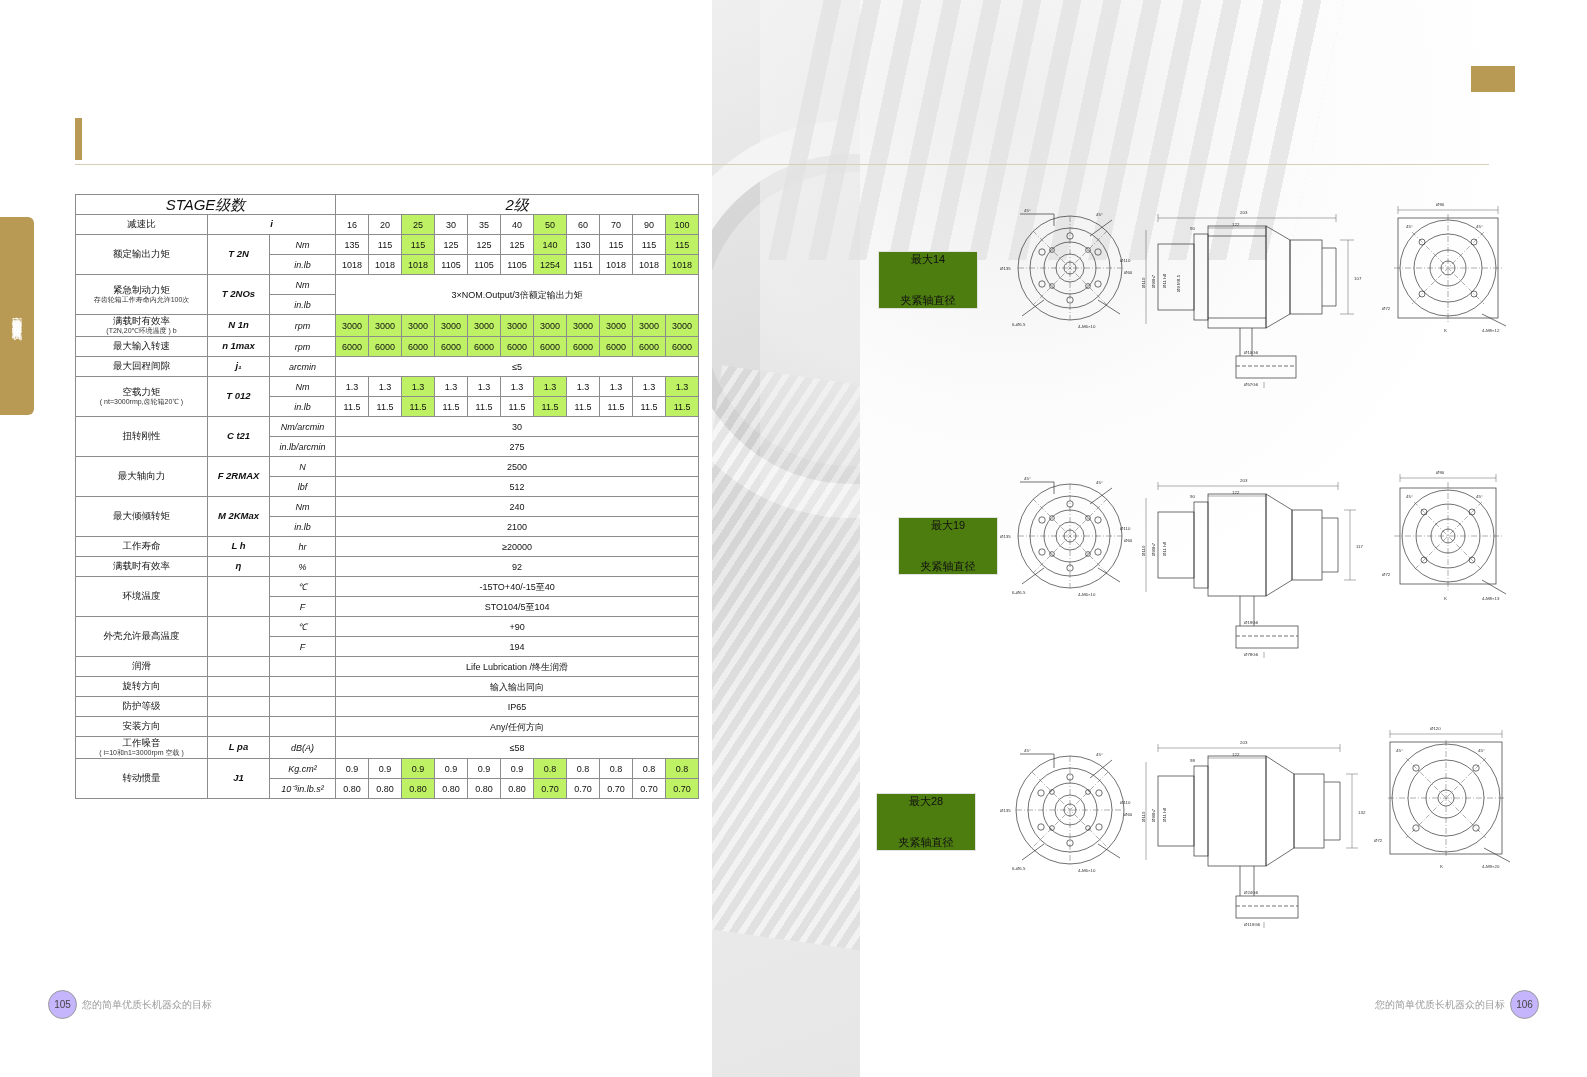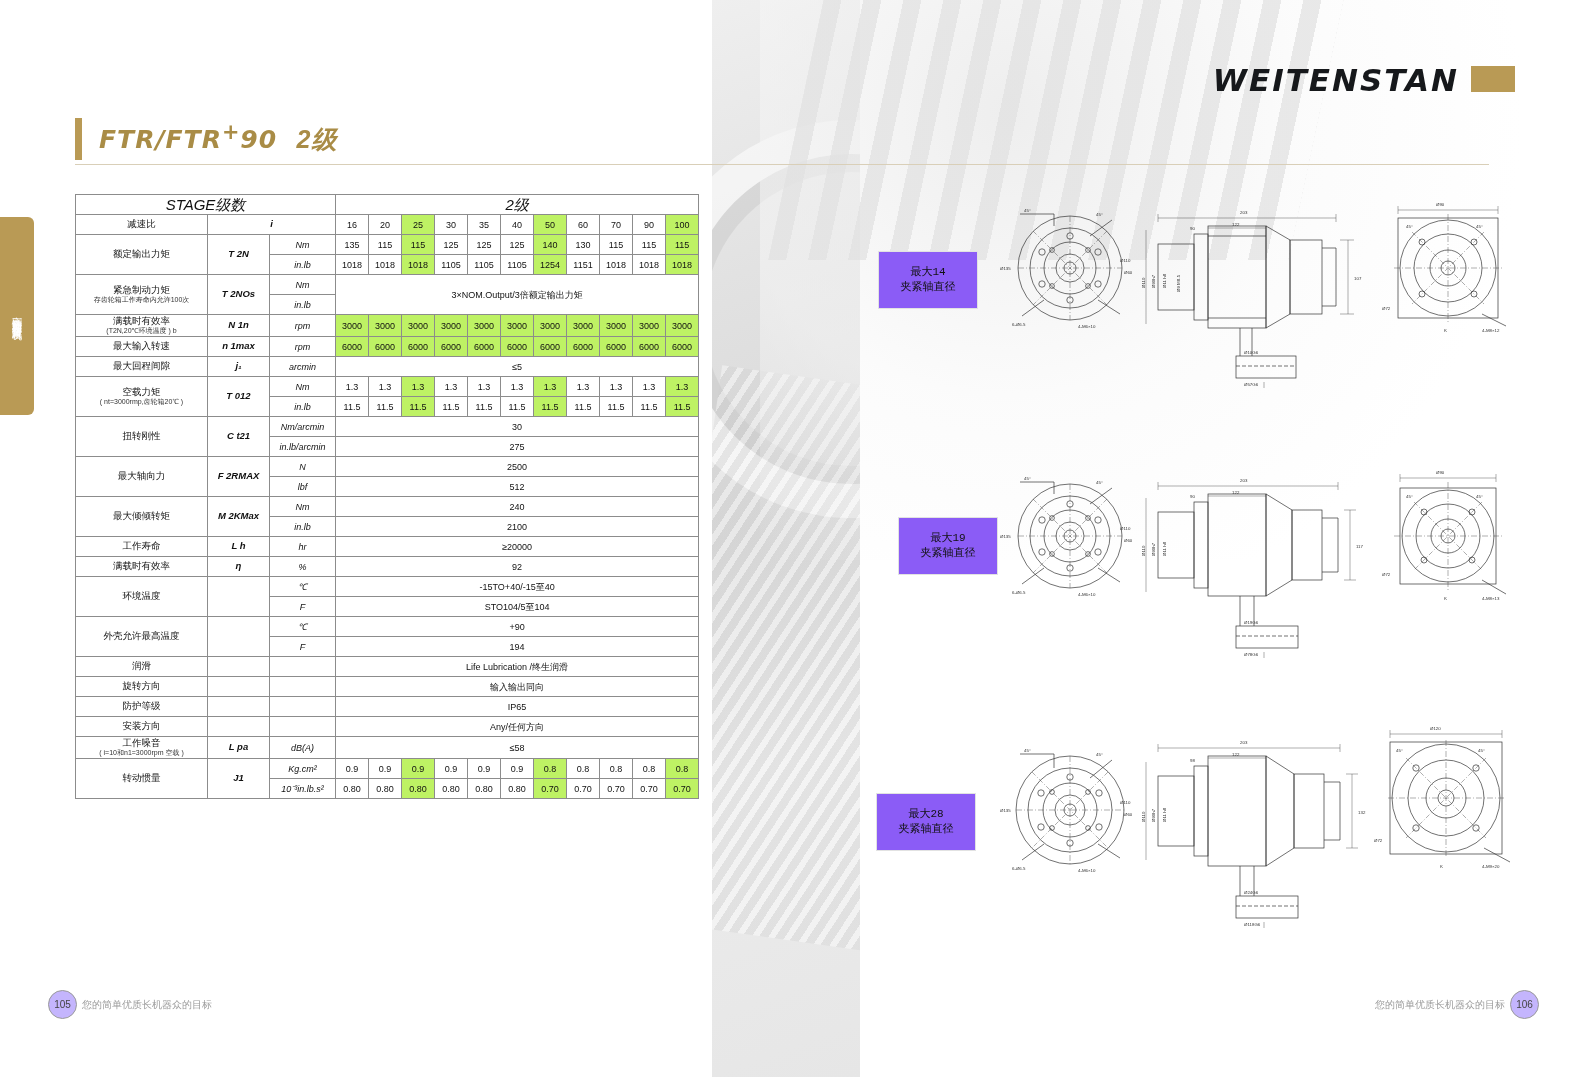--- a/index.html
+++ b/index.html
@@ -85,23 +85,23 @@
   .unit{width:66px;font-style:italic;font-size:9px;}
   .num{width:33px;font-size:9px;}
   .shade{background:#bef264;}
   .hdr{font-size:15px;font-style:italic;}
   .wide{font-size:9px;}
   .tall{height:30px;}
   .taller{height:38px;}
 
   
   .callout{
-    position:absolute;width:98px;height:56px;background:#8b5cf6;border:1px solid #e2e2e2;
-    display:flex;flex-direction:column;align-items:center;justify-content:center;
-    font-size:11px;line-height:15px;color:#111;font-family:Liberation Mono, monospace;
+    position:absolute;width:98px;height:56px;background:#4d7c0f;border:1px solid #e2e2e2;
+    display:flex;flex-direction:column;align-items:center;justify-content:space-between;
+    font-size:11px;line-height:15px;color:#111;
   }
   .c1{left:878px;top:251px;}
   .c2{left:878px;top:517px;margin-left:20px;}
   .c3{left:876px;top:793px;}
 
   
   .dwg{position:absolute;}
   .dwg svg{display:block;}
 
   
@@ -119,28 +119,24 @@
 <div class="page">
 
   <div class="bg-left"></div>
   <div class="bg-right"></div>
   <div class="photo-strip"></div>
   <div class="gear-wash"></div>
   <div class="gear-teeth"></div>
 
   <div class="side-tab">高刚性高精度系列型直角减速机</div>
 
-  <div class="brand">WEITENSTAN</div>
   <div class="brand-block"></div>
 
   <div class="title-wrap">
     <div class="title-bar"></div>
-    <div class="title-text">
-      <span>FTR/FTR</span><sup>+</sup><span>90</span>&nbsp;&nbsp;<span class="cn">2级</span>
-    </div>
   </div>
 
   <table class="spec">
     <colgroup>
       <col style="width:132px">
         <col style="width:62px">
         <col style="width:66px">
       <col span="11" style="width:33px">
     </colgroup>
     <tbody>

